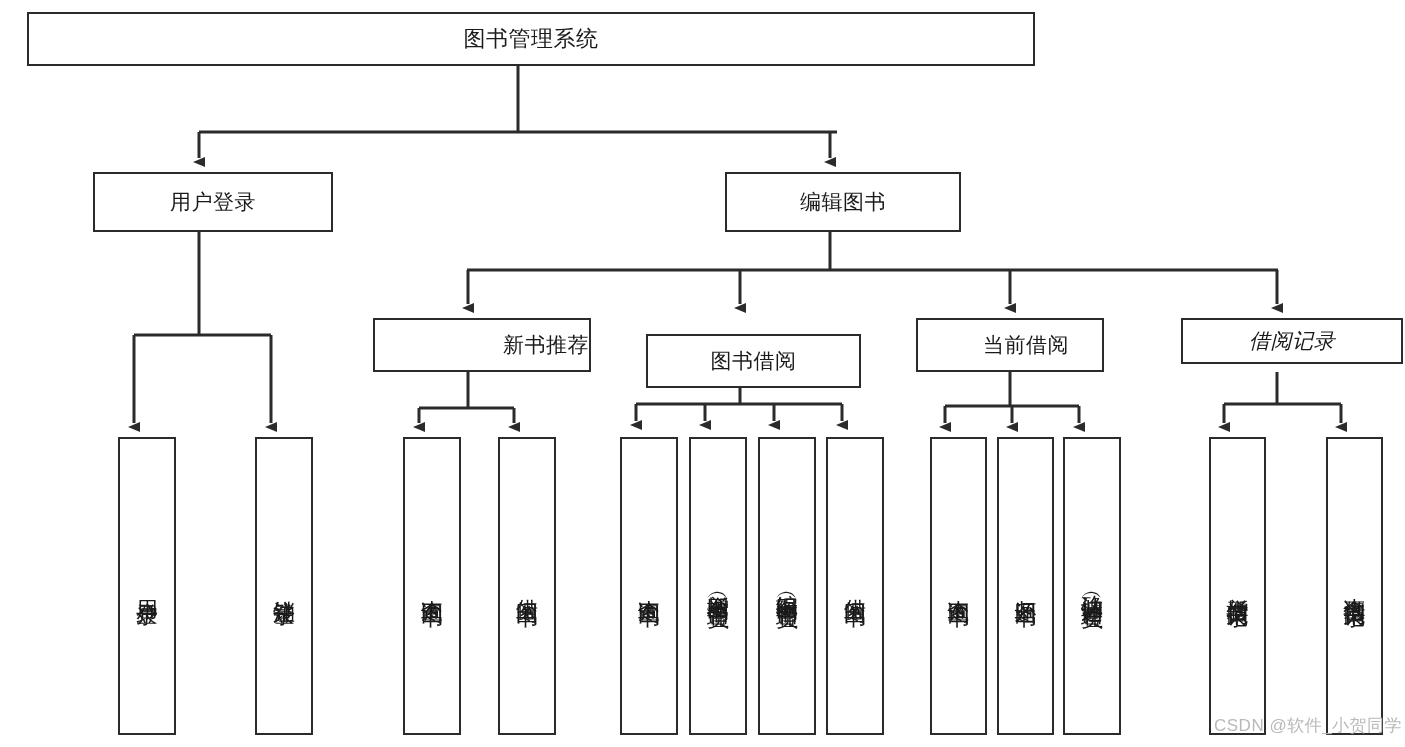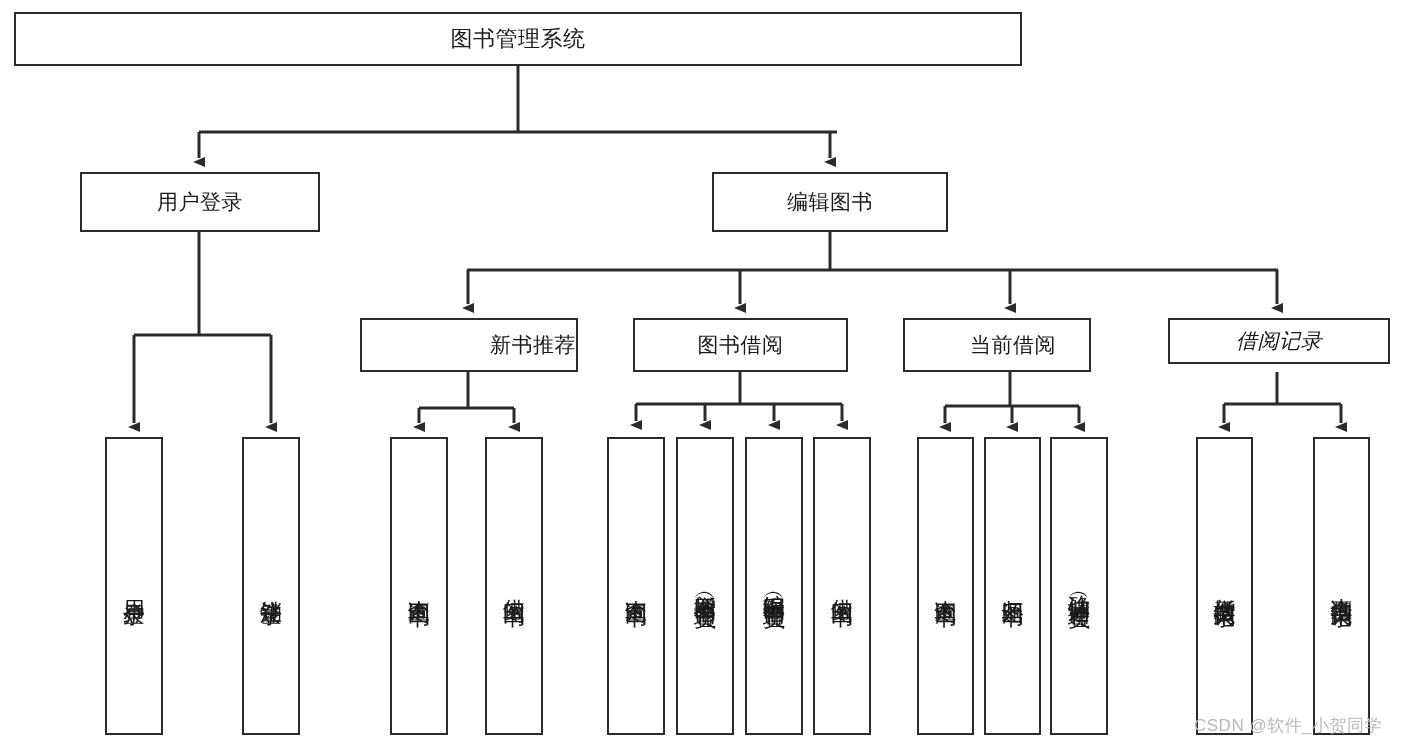--- a/index.html
+++ b/index.html
@@ -27,20 +27,21 @@
   .node {
     position: absolute;
     box-sizing: border-box;
     border: 2px solid #2b2b2b;
     background: #ffffff;
     display: flex;
     align-items: center;
     justify-content: center;
     color: #1a1a1a;
     z-index: 2;
+    margin-left: 13px;
   }
   .node .label {
     display: block;
     text-align: center;
     line-height: 1.15;
     letter-spacing: 0.5px;
   }
   .node.horizontal .label {
     writing-mode: horizontal-tb;
     font-size: 21px;
@@ -53,20 +54,21 @@
     line-height: 1;
   }
   .node.root .label { font-size: 22px; }
   .watermark {
     position: absolute;
     font-size: 17px;
     color: #b9b9b9;
     white-space: nowrap;
     z-index: 5;
     letter-spacing: 0.5px;
+    margin-left: 20px;
   }
 </style>
 </head>
 <body>
 
 <div id="canvas">
 
   <svg id="edges" viewBox="0 0 1405 747">
     <defs>
       <marker id="arrow" markerWidth="10" markerHeight="12" refX="1" refY="6" orient="auto" markerUnits="userSpaceOnUse">
@@ -126,21 +128,21 @@
   </div>
 
   <div class="node horizontal" style="left:712px; top:172px; width:236px; height:60px;">
     <span class="label">编辑图书</span>
   </div>
 
   <div class="node horizontal" style="left:360px; top:318px; width:218px; height:54px;justify-content:flex-end;">
     <span class="label">新书推荐</span>
   </div>
 
-  <div class="node horizontal" style="left:633px; top:318px; width:215px; height:54px;">
+  <div class="node horizontal" style="left:633px; top:334px; width:215px; height:54px;">
     <span class="label">图书借阅</span>
   </div>
 
   <div class="node horizontal" style="left:903px; top:318px; width:188px; height:54px;padding-left:32px;">
     <span class="label">当前借阅</span>
   </div>
 
   <div class="node horizontal" style="left:1168px; top:318px; width:222px; height:46px;font-style:italic;">
     <span class="label">借阅记录</span>
   </div>

